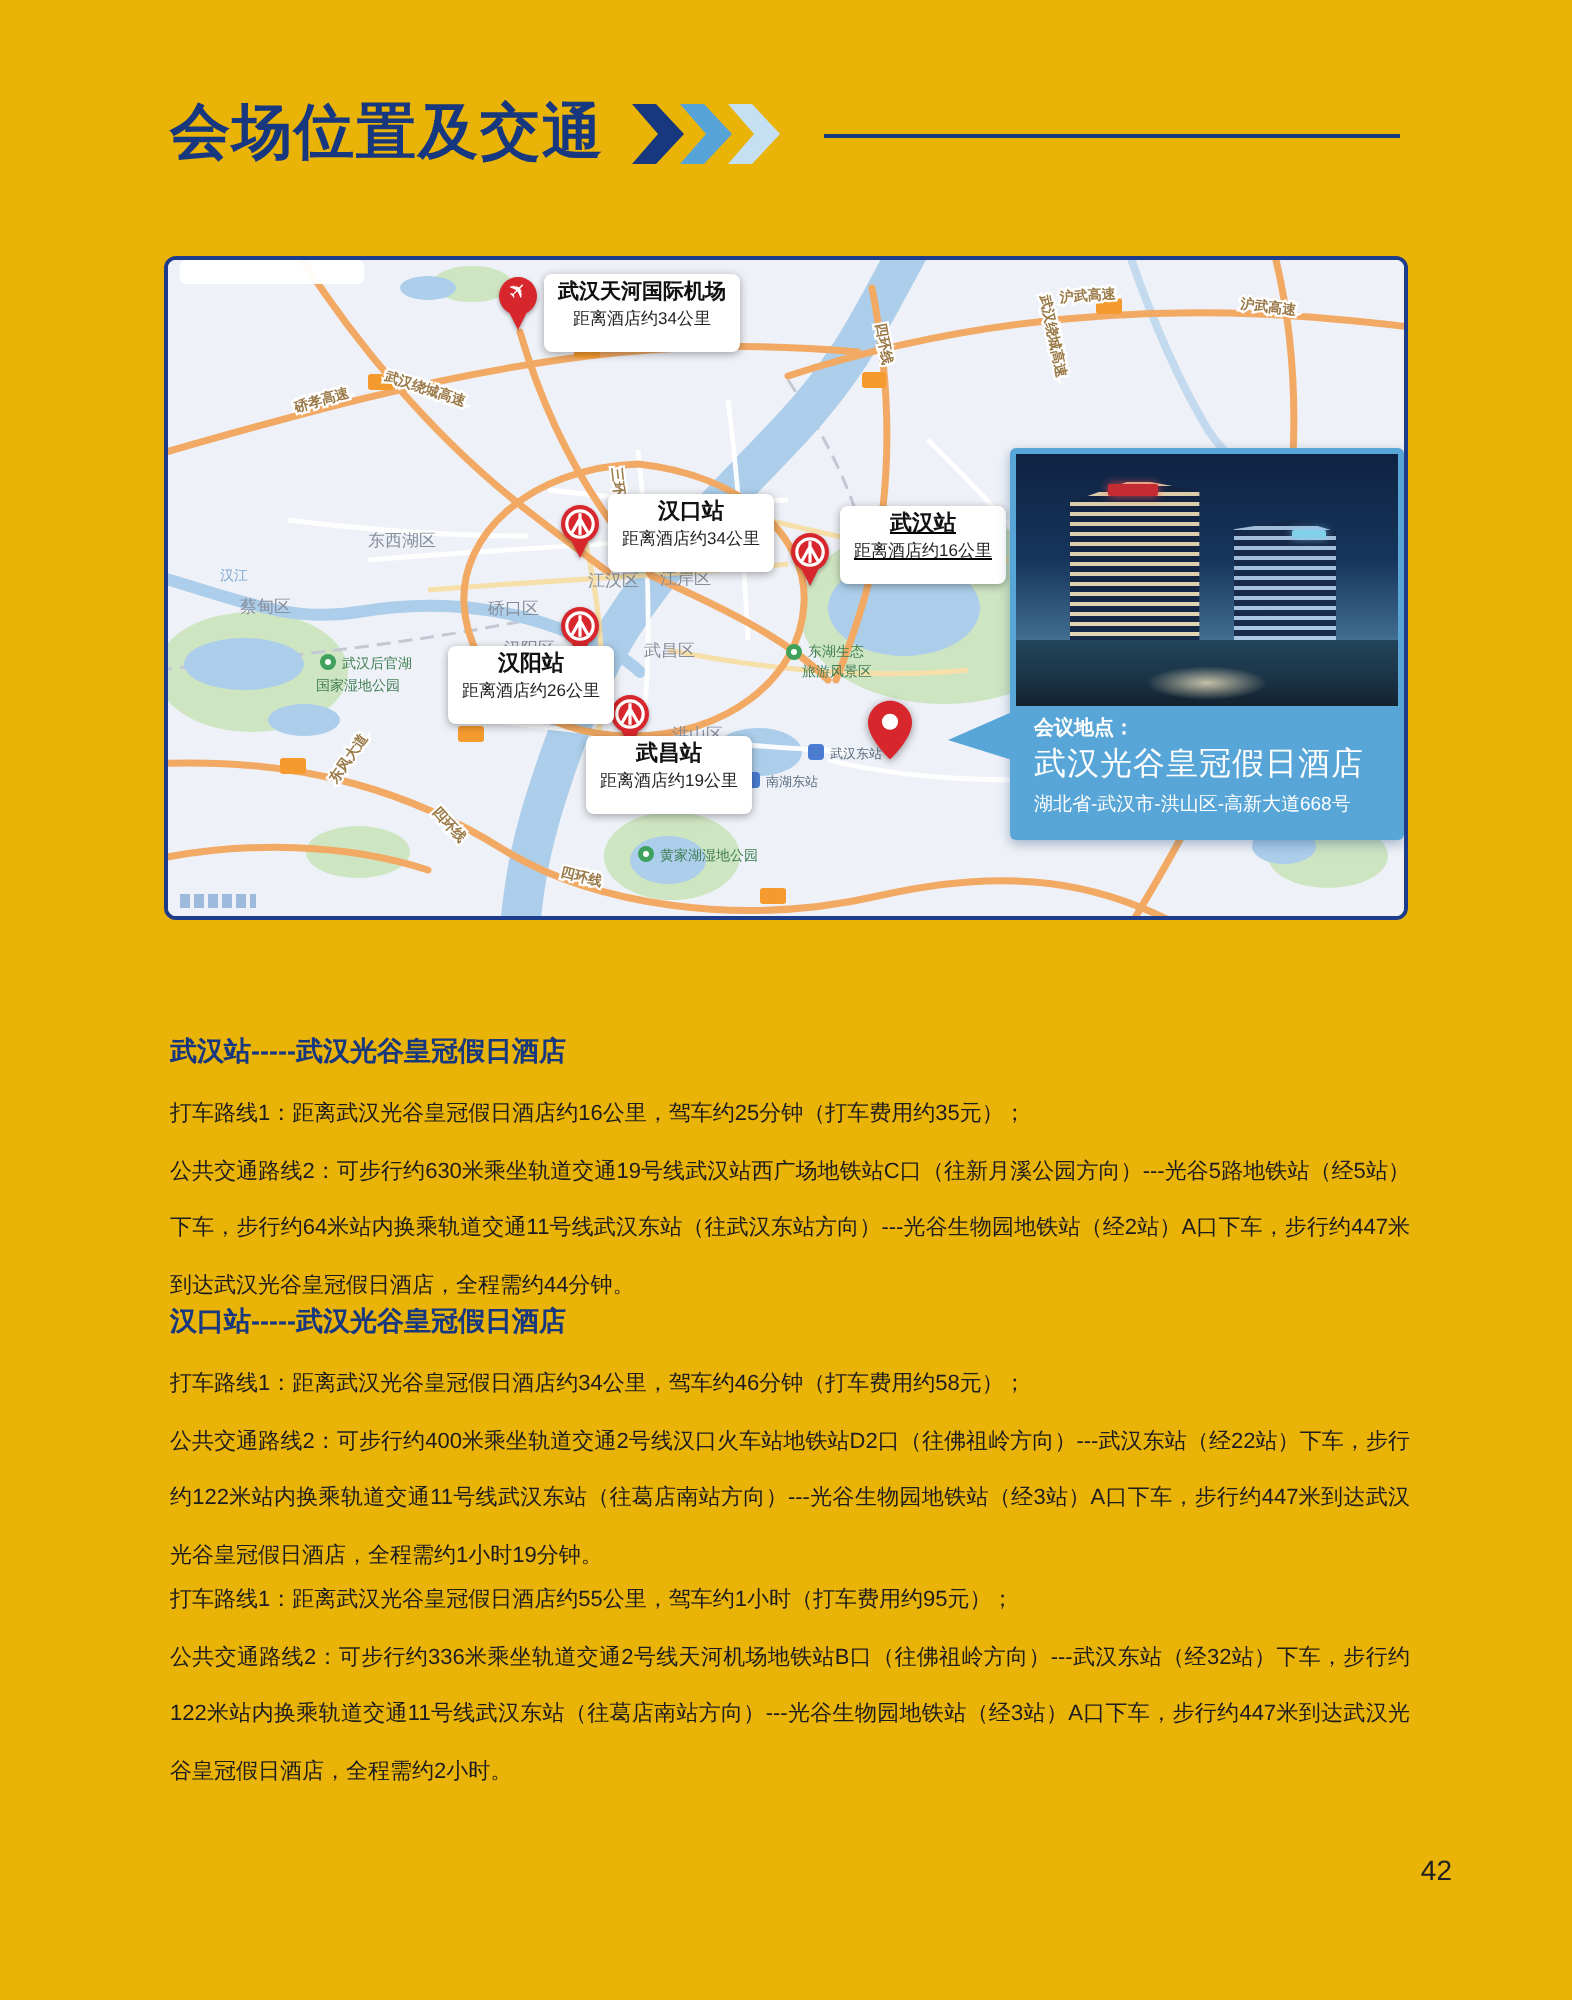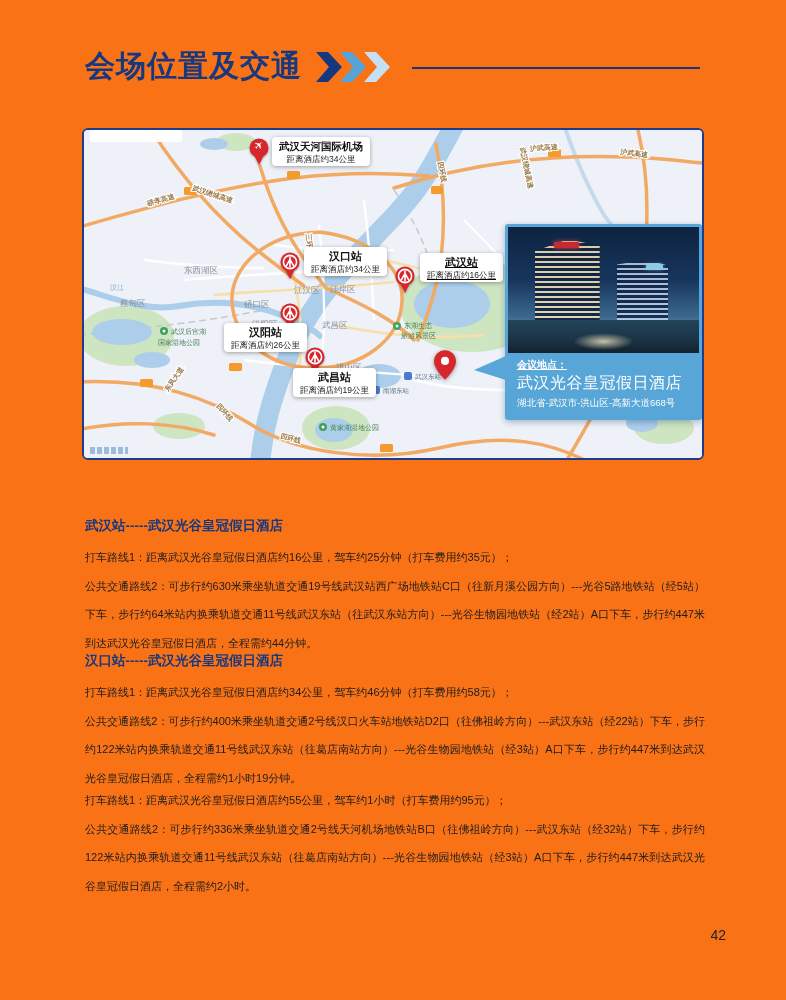--- a/index.html
+++ b/index.html
@@ -1,38 +1,38 @@
 <!DOCTYPE html>
 <html><head>
 <meta charset="utf-8">
 <style>
   html,body{margin:0;padding:0;}
   body{width:786px;height:1000px;background:#ffffff;font-family:"Liberation Sans","DejaVu Sans",sans-serif;position:relative;overflow:hidden;}
-  .page{position:absolute;inset:0;background:#f97316;}
+  .page{position:absolute;inset:0;background:#eab308;}
 
   
   .title-row{position:absolute;left:85px;top:46px;right:86px;display:flex;align-items:center;}
   .page-title{font-size:30px;font-weight:700;color:#17377E;letter-spacing:1px;white-space:nowrap;}
   .chevrons{margin-left:14px;flex:0 0 auto;display:block;}
   .title-line{flex:1;height:2px;background:#17377E;margin-left:20px;margin-top:2px;}
 
   
   .map-frame{position:absolute;left:82px;top:128px;width:622px;height:332px;box-sizing:border-box;
     border:2px solid #1E3C8C;border-radius:6px;overflow:hidden;background:#EEF1F7;}
   .map-base{position:absolute;left:0;top:0;}
   .dlabel{font-size:8.5px;fill:#878E9B;}
   .rlabel{font-size:7px;font-weight:700;fill:#9A7A48;stroke:#fff;stroke-width:2.2px;paint-order:stroke;}
   .plabel{font-size:7px;fill:#3E7D52;}
   .blabel{font-size:6.5px;fill:#5B6B7E;}
   .wlabel{font-size:7px;fill:#7FA8D4;}
 
   .station-marker{position:absolute;width:20px;height:27px;z-index:4;filter:drop-shadow(0 1px 1px rgba(0,0,0,.35));}
   .station-marker .plane{position:absolute;left:0;top:1px;width:20px;text-align:center;color:#fff;font-size:11px;transform:rotate(-45deg);}
   .map-label-box{position:absolute;background:#fff;border-radius:4px;box-shadow:0 1px 4px rgba(0,0,0,.35);
-    padding:3px 7px 1px;text-align:center;white-space:nowrap;z-index:5;}
+    padding:3px 7px 11px;text-align:center;white-space:nowrap;z-index:5;}
   .map-label-box .l1{font-size:11px;font-weight:700;color:#111;line-height:13px;}
   .map-label-box.airport .l1{font-size:10.5px;}
   .map-label-box .l2{font-size:8.5px;color:#222;line-height:11px;margin-top:1px;}
 
   .hotel-pin{position:absolute;z-index:6;filter:drop-shadow(0 1px 2px rgba(0,0,0,.4));}
 
   .hotel-callout{position:absolute;left:421px;top:94px;width:197px;background:#58A6D7;padding:3px;border-radius:3px;
     box-sizing:border-box;z-index:7;box-shadow:0 2px 6px rgba(20,60,110,.35);}
   .callout-tail{position:absolute;left:-31px;top:132px;width:32px;height:24px;}
   .hotel-photo{position:relative;width:191px;height:126px;overflow:hidden;
@@ -51,21 +51,21 @@
   .photo-trees{position:absolute;left:0;bottom:14%;width:100%;height:16%;
     background:
       radial-gradient(ellipse 14px 9px at 8% 60%,#17301F 60%,transparent 61%),
       radial-gradient(ellipse 16px 10px at 24% 55%,#1B3824 60%,transparent 61%),
       radial-gradient(ellipse 13px 8px at 42% 62%,#17301F 60%,transparent 61%),
       radial-gradient(ellipse 17px 10px at 62% 56%,#1B3824 60%,transparent 61%),
       radial-gradient(ellipse 14px 9px at 80% 60%,#17301F 60%,transparent 61%),
       radial-gradient(ellipse 12px 8px at 94% 58%,#1B3824 60%,transparent 61%);}
   .photo-glow{position:absolute;left:34%;bottom:2%;width:32%;height:14%;background:radial-gradient(ellipse at center,rgba(255,240,200,.75),transparent 70%);}
   .hotel-info{padding:6px 9px 8px;color:#fff;}
-  .hotel-info .tag{font-size:10px;font-weight:700;line-height:12px;text-decoration:underline;}
+  .hotel-info .tag{font-size:10px;font-weight:700;line-height:12px;}
   .hotel-info .name{font-size:16px;font-weight:400;line-height:20px;margin-top:2px;letter-spacing:.5px;}
   .hotel-info .addr{font-size:9.5px;line-height:12px;margin-top:4px;}
 
   .map-attrib{position:absolute;left:6px;bottom:4px;width:38px;height:7px;z-index:3;opacity:.85;
     background:repeating-linear-gradient(90deg,#8FB1D8 0 5px,transparent 5px 7px);}
 
   
   .route-section{position:absolute;left:85px;width:620px;}
   .route-section h3{margin:0 0 7px 0;font-size:13.5px;font-weight:700;color:#17377E;line-height:20px;}
   .route-section p{margin:0;font-size:11px;color:#1C1C1E;line-height:28.5px;text-align:justify;}

